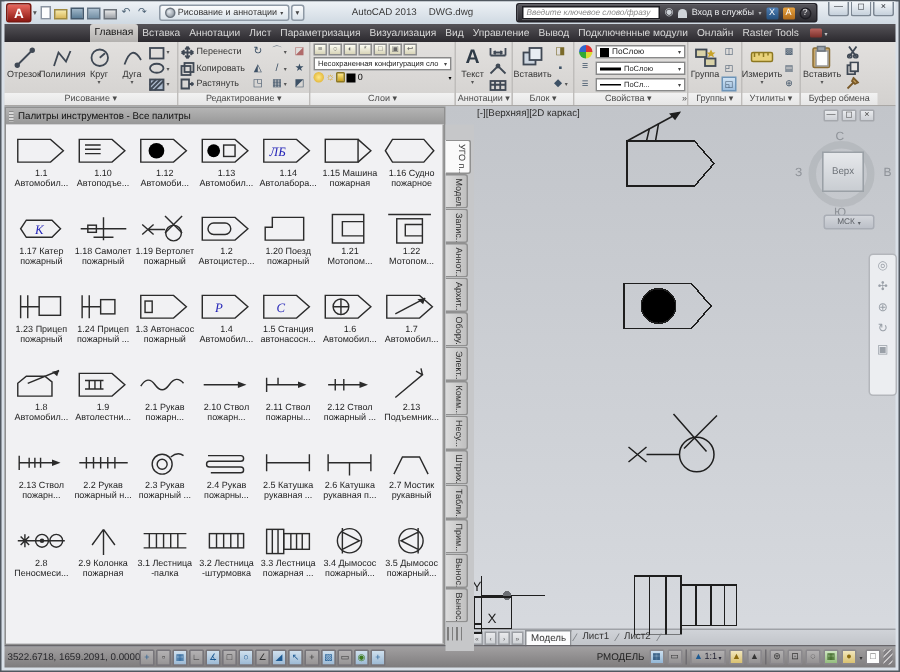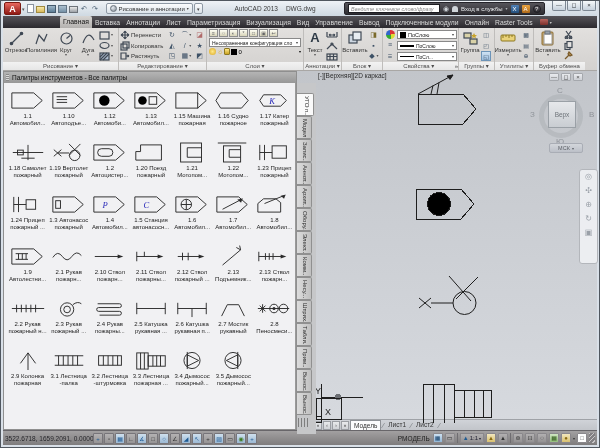--- a/index.html
+++ b/index.html
@@ -494,20 +494,27 @@
               </svg>
               <div class="clabel">1.12<br>Автомоби...</div>
             </div>
             <div class="cell">
               <svg class="icon" width="38" height="25" viewBox="0 0 40 26">
                 <path d="M3,5 H26 L35,13 L26,21 H3 Z"></path>
                 <circle cx="11" cy="13" r="4.5" fill="#000" stroke="none"></circle>
                 <rect x="18" y="9" width="8" height="8"></rect>
               </svg>
               <div class="clabel">1.13<br>Автомобил...</div>
+            </div>
+            <div class="cell">
+              <svg class="icon" width="38" height="25" viewBox="0 0 40 26">
+                <path d="M3,5 H26 L35,13 L26,21 H3 Z"></path>
+                <text x="7" y="16.5" class="bt">ЛБ</text>
+              </svg>
+              <div class="clabel">1.14<br>Автолабора...</div>
             </div>
             <div class="cell">
               <svg class="icon" width="38" height="25" viewBox="0 0 40 26">
                 <rect x="3" y="5" width="23" height="16"></rect>
                 <path d="M26,5 L35,13 L26,21"></path>
               </svg>
               <div class="clabel">1.15 Машина<br>пожарная</div>
             </div>
             <div class="cell">
               <svg class="icon" width="38" height="25" viewBox="0 0 40 26">

